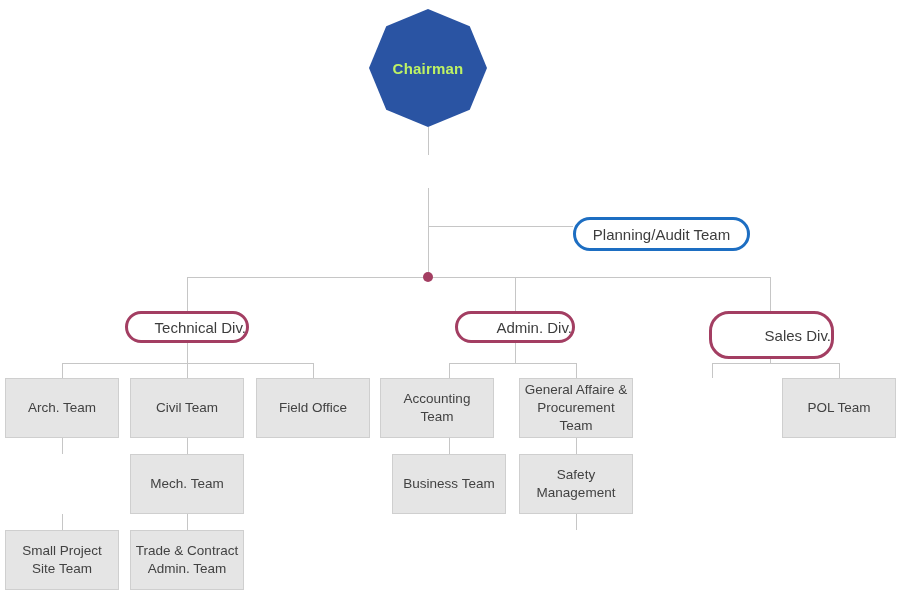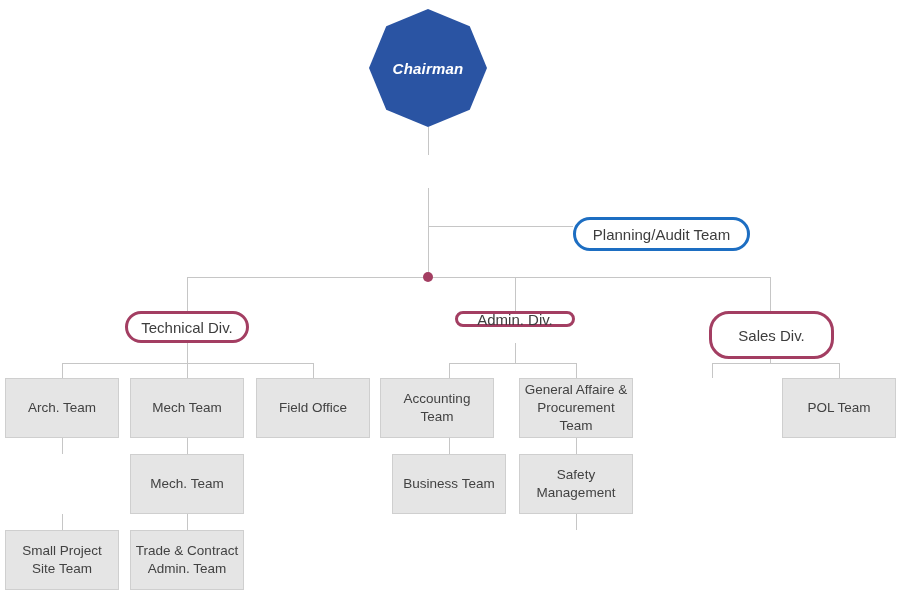--- a/index.html
+++ b/index.html
@@ -23,37 +23,36 @@
   .v-line { width: 1px; }
   .octagon {
     position: absolute;
     left: 369px; top: 9px;
     width: 118px; height: 118px;
     background: var(--octagon-blue, #2a54a3);
     clip-path: polygon(50% 0%, 85.4% 14.6%, 100% 50%, 85.4% 85.4%, 50% 100%, 14.6% 85.4%, 0% 50%, 14.6% 14.6%);
     display: flex; align-items: center; justify-content: center;
   }
   .octagon span {
-    color: #ffffff;
+    color: #bef264;
     font-size: 15px;
     font-weight: bold;
     letter-spacing: 0.2px;
-    font-style: italic;
   }
   .pill {
     position: absolute;
     background: #ffffff;
     border-radius: 20px;
     box-sizing: border-box;
     display: flex; align-items: center; justify-content: center;
     font-size: 15px;
     color: #3d3d3d;
   }
   .pill.blue   { border: 3px solid var(--pill-blue, #1d6ec2); }
-  .pill.maroon { border: 3px solid var(--maroon, #a33e62); }
+  .pill.maroon { border: 3px solid var(--maroon, #a33e62); justify-content: flex-end; }
   .dot {
     position: absolute;
     left: 423px; top: 272px;
     width: 10px; height: 10px;
     border-radius: 50%;
     background: var(--maroon, #a33e62);
   }
   .box {
     position: absolute;
     width: 114px; height: 60px;
@@ -121,32 +120,32 @@
   </div>
 
 
   <div class="pill blue" style="left:573px;top:217px;width:177px;height:34px">
     <span>Planning/Audit Team</span>
   </div>
 
   <div class="pill maroon" style="left:125px;top:311px;width:124px;height:32px">
     <span>Technical Div.</span>
   </div>
-  <div class="pill maroon" style="left:455px;top:311px;width:120px;height:16px">
+  <div class="pill maroon" style="left:455px;top:311px;width:120px;height:32px">
     <span>Admin. Div.</span>
   </div>
   <div class="pill maroon" style="left:709px;top:311px;width:125px;height:48px">
     <span>Sales Div.</span>
   </div>
 
   <div class="box" style="left:5px;top:378px">
     <span>Arch. Team</span>
   </div>
   <div class="box" style="left:130px;top:378px">
-    <span>Mech Team</span>
+    <span>Civil Team</span>
   </div>
   <div class="box" style="left:256px;top:378px">
     <span>Field Office</span>
   </div>
   <div class="box" style="left:130px;top:454px">
     <span>Mech. Team</span>
   </div>
   <div class="box" style="left:5px;top:530px">
     <span>Small Project
 Site Team</span>

